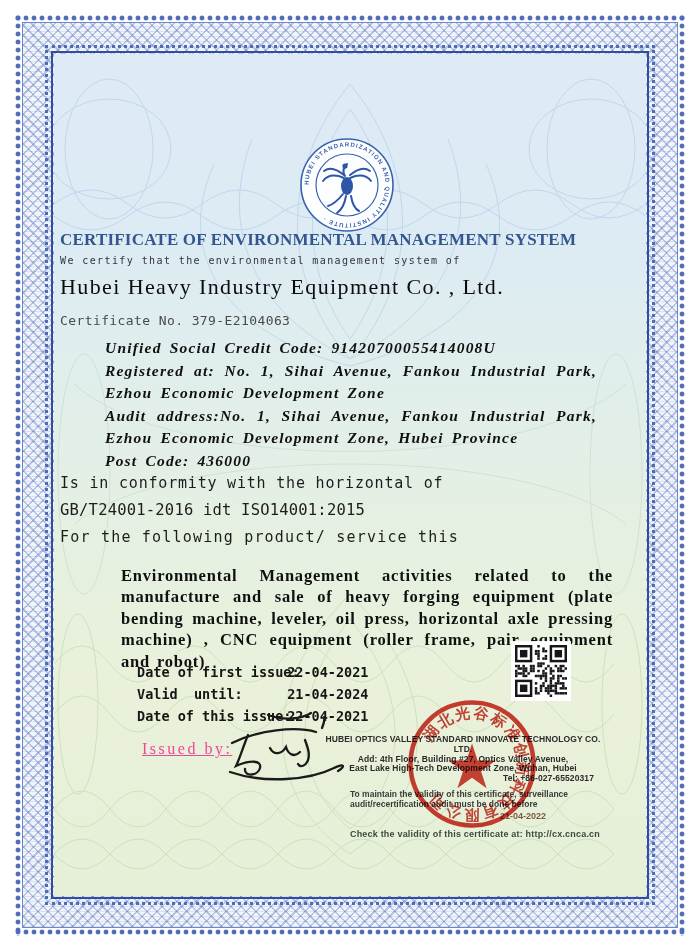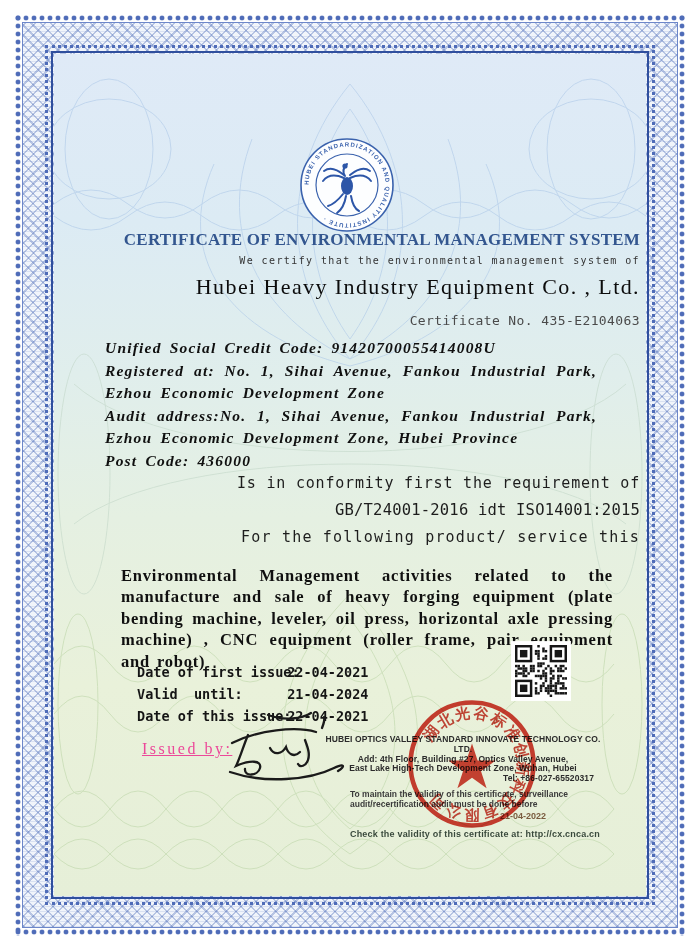--- a/index.html
+++ b/index.html
@@ -21,21 +21,21 @@
     border:1px solid #6d87c9;}
   .frame-dotted{position:absolute;inset:45px;border:3px dotted #4f6cb8;background:transparent;}
   .frame-solid{position:absolute;inset:51px;border:2px solid #2f4f9e;background:transparent;}
 
   
   .inner-bg{position:absolute;inset:54px;
     background:linear-gradient(180deg,#dfeaf7 0%,#dcebf4 20%,#e0eeec 38%,#e5f0e2 55%,#e9f1da 75%,#e6efd8 100%);}
   .deco{position:absolute;inset:54px;width:592px;height:842px;}
 
   
-  .center{left:60px;width:580px;text-align:right;}
+  .center{left:60px;width:580px;text-align:left;}
   .title{top:230px;font-weight:bold;font-size:17px;color:#33568f;letter-spacing:.2px;}
   .subtitle{top:255px;font-family:"DejaVu Sans Mono",monospace;font-size:10px;color:#333;letter-spacing:1.4px;}
   .company{top:274px;font-size:22px;color:#0c0c0c;letter-spacing:1.4px;}
   .certno{top:313px;font-family:"DejaVu Sans Mono",monospace;font-size:13px;color:#4a4a4a;letter-spacing:.4px;}
   .fields{left:105px;top:337px;width:492px;font-weight:bold;font-size:15.5px;line-height:22.6px;color:#101010;letter-spacing:1.2px;word-spacing:3px;font-style:italic;}
   .fields p{margin:0;text-align:justify;}
   .mono-line{font-family:"DejaVu Sans Mono",monospace;color:#1d1d1d;}
   .conformity{top:474px;font-size:15px;letter-spacing:.8px;}
   .standard{top:501px;font-size:15.5px;letter-spacing:.2px;}
   .scopehead{top:528px;font-size:15px;letter-spacing:1.2px;}
@@ -124,30 +124,30 @@
       <path d="M47,59 q-2,12 -9,17"></path>
       <path d="M52,59 q2,12 8,15"></path>
     </g>
     <ellipse cx="48" cy="49" rx="6" ry="9" fill="#2d56a8"></ellipse>
     <circle cx="46" cy="29" r="2.6" fill="#2d56a8"></circle>
   </svg>
 
   <div class="abs center title">CERTIFICATE OF ENVIRONMENTAL MANAGEMENT SYSTEM</div>
   <div class="abs center subtitle">We certify that the environmental management system of</div>
   <div class="abs center company">Hubei Heavy Industry Equipment Co. , Ltd.</div>
-  <div class="abs center certno">Certificate No. 435-E2104063</div>
+  <div class="abs center certno">Certificate No. 379-E2104063</div>
 
   <div class="abs fields">
     <p>Unified Social Credit Code: 91420700055414008U</p>
     <p>Registered at: No. 1, Sihai Avenue, Fankou Industrial Park, Ezhou Economic Development Zone</p>
     <p>Audit address:No. 1, Sihai Avenue, Fankou Industrial Park, Ezhou Economic Development Zone, Hubei Province</p>
     <p>Post Code: 436000</p>
   </div>
 
-  <div class="abs center mono-line conformity">Is in conformity first the requirement of</div>
+  <div class="abs center mono-line conformity">Is in conformity with the horizontal of</div>
   <div class="abs center mono-line standard">GB/T24001-2016 idt ISO14001:2015</div>
   <div class="abs center mono-line scopehead">For the following product/ service this</div>
   <p class="abs scope">Environmental Management activities related to the manufacture and sale of heavy forging equipment (plate bending machine, leveler, oil press, horizontal axle pressing machine) , CNC equipment (roller frame, pair equipment and robot)</p>
 
   <div class="abs qrbox">
     <svg id="qr" width="58" height="58" viewBox="0 0 58 58">
         <rect x="25.29" y="3.00" width="2.48" height="2.48" fill="#161616"></rect>
         <rect x="30.24" y="5.48" width="2.48" height="2.48" fill="#161616"></rect>
         <rect x="22.81" y="7.95" width="2.48" height="2.48" fill="#161616"></rect>
         <rect x="25.29" y="7.95" width="2.48" height="2.48" fill="#161616"></rect>

